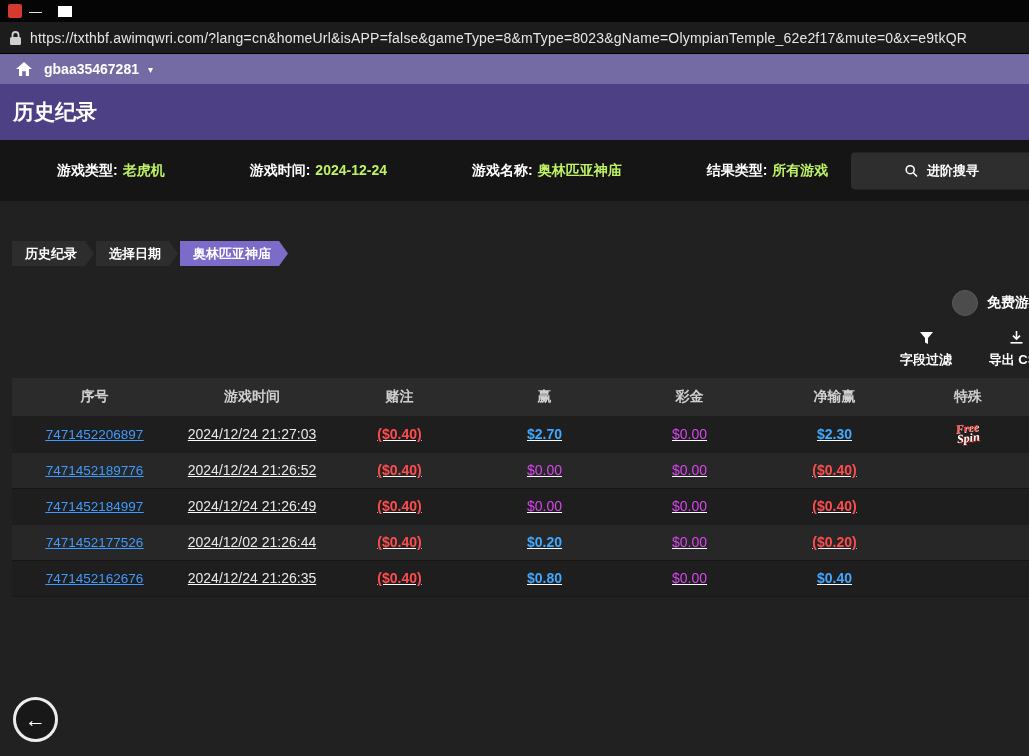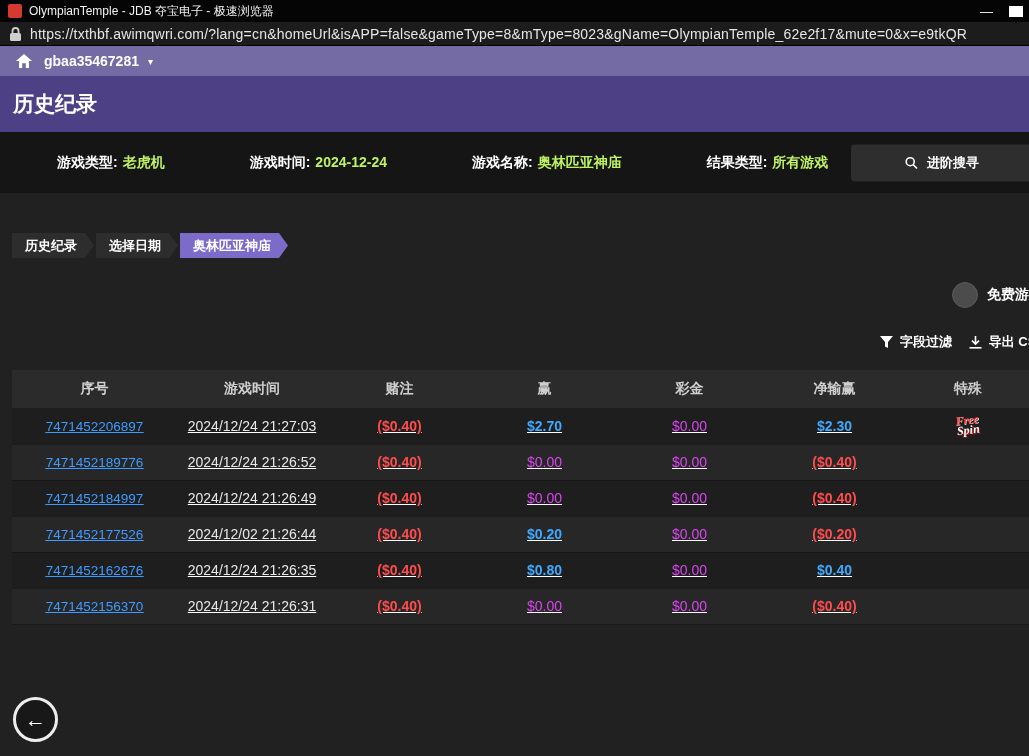--- a/index.html
+++ b/index.html
@@ -10,21 +10,21 @@
   }
 
   
   .titlebar { height:22px; background:#050505; display:flex; align-items:center; padding:0 8px; }
   .app-icon { width:14px; height:14px; background:#d43a2f; border-radius:2px; margin-right:7px; flex:0 0 auto; }
   .title-text { font-size:12px; color:#f2f2f2; flex:1; white-space:nowrap; overflow:hidden; }
   .win-controls { display:flex; align-items:center; gap:16px; margin-right:-2px; }
   .min-btn { color:#fff; font-size:13px; line-height:1; cursor:pointer; }
   .max-btn { width:14px; height:11px; background:#fff; cursor:pointer; }
 
-  .addressbar { height:24px; background:#1c1c1c; display:flex; align-items:center; padding:0 10px; border-bottom:1px solid #000; }
+  .addressbar { height:32px; background:#1c1c1c; display:flex; align-items:center; padding:0 10px; border-bottom:1px solid #000; }
   .lock-wrap { margin-right:9px; display:flex; align-items:center; }
   .url { color:#e6e6e6; font-size:14px; white-space:nowrap; overflow:hidden; letter-spacing:0.2px; }
 
   
   .account-bar { height:30px; background:#746aa4; display:flex; align-items:center; padding:0 16px; }
   .home-wrap { margin-right:12px; display:flex; align-items:center; cursor:pointer; }
   .account-name { font-weight:bold; font-size:14px; color:#fff; cursor:pointer; }
   .chevron { margin-left:9px; font-size:10px; color:#fff; }
 
   .page-title-bar { height:56px; background:#4d4084; display:flex; align-items:center; padding:0 13px; }
@@ -68,21 +68,21 @@
   .free-row { margin-top:22px; height:30px; position:relative; }
   .free-toggle { position:absolute; right:-14px; top:2px; display:flex; align-items:center; gap:9px; cursor:pointer; }
   .free-circle { width:26px; height:26px; border-radius:50%; background:#4c4c4c; border:1px solid #5a5a5a; }
   .free-label { color:#fff; font-size:14px; font-weight:bold; white-space:nowrap; }
 
   .tools-row { margin-top:13px; height:38px; position:relative; display:flex; align-items:center; }
   .search-input { width:200px; height:36px; background:#2a2a2a; border:none; border-radius:6px;
     color:#ddd; font-size:13px; padding:0 13px; outline:none; font-family:inherit; }
   .search-input::placeholder { color:#8a8a8a; }
   .tool-action { position:absolute; display:flex; align-items:center; gap:7px; color:#fff;
-    font-size:13px; font-weight:600; white-space:nowrap; cursor:pointer; }
+    font-size:13px; font-weight:600; white-space:nowrap; cursor:pointer;flex-direction:column; }
   .tool-filter { right:77px; }
   .tool-export { right:-16px; }
 
   
   .history-table { margin-top:9px; width:1017px; border-collapse:collapse; table-layout:fixed; }
   .history-table th { height:38px; background:#2b2b2b; color:#d0d0d0; font-size:14px; font-weight:bold; text-align:center; }
   .history-table td { height:36px; text-align:center; font-size:14px; color:#e8e8e8; padding:0 4px; }
   .history-table tbody tr:nth-child(odd)  { background:#1e1e1e; }
   .history-table tbody tr:nth-child(even) { background:#272727; }
   .history-table tbody tr { border-bottom:1px solid rgba(0,0,0,0.25);text-decoration:underline; }
@@ -102,21 +102,20 @@
     justify-content:center; cursor:pointer; }
   .back-btn span { color:#fff; font-size:21px; line-height:1; }
 
   svg { display:block; }
 </style>
 </head>
 <body>
 
 <div class="titlebar">
   <div class="app-icon"></div>
-  <div class="title-text">OlympianTemple - JDB 夺宝电子 - 极速浏览器</div>
   <div class="win-controls">
     <div class="min-btn">—</div>
     <div class="max-btn"></div>
   </div>
 </div>
 
 <div class="addressbar">
   <span class="lock-wrap">
     <svg width="11" height="14" viewBox="0 0 11 14">
       <path d="M2.5 6 V4 a3 3 0 0 1 6 0 V6" stroke="#cfcfcf" stroke-width="1.8" fill="none"></path>
@@ -260,29 +259,20 @@
         </tr>
         <tr>
           <td><span class="serial-link">7471452162676</span></td>
           <td class="time-cell">2024/12/24 21:26:35</td>
           <td><span class="neg">($0.40)</span></td>
           <td><span class="pos">$0.80</span></td>
           <td><span class="neutral">$0.00</span></td>
           <td><span class="pos">$0.40</span></td>
           <td></td>
         </tr>
-        <tr>
-          <td><span class="serial-link">7471452156370</span></td>
-          <td class="time-cell">2024/12/24 21:26:31</td>
-          <td><span class="neg">($0.40)</span></td>
-          <td><span class="neutral">$0.00</span></td>
-          <td><span class="neutral">$0.00</span></td>
-          <td><span class="neg">($0.40)</span></td>
-          <td></td>
-        </tr>
       </tbody>
   </table>
 
 </div>
 
 <div class="back-btn">
   <span>←</span>
 </div>
 
 </body></html>

